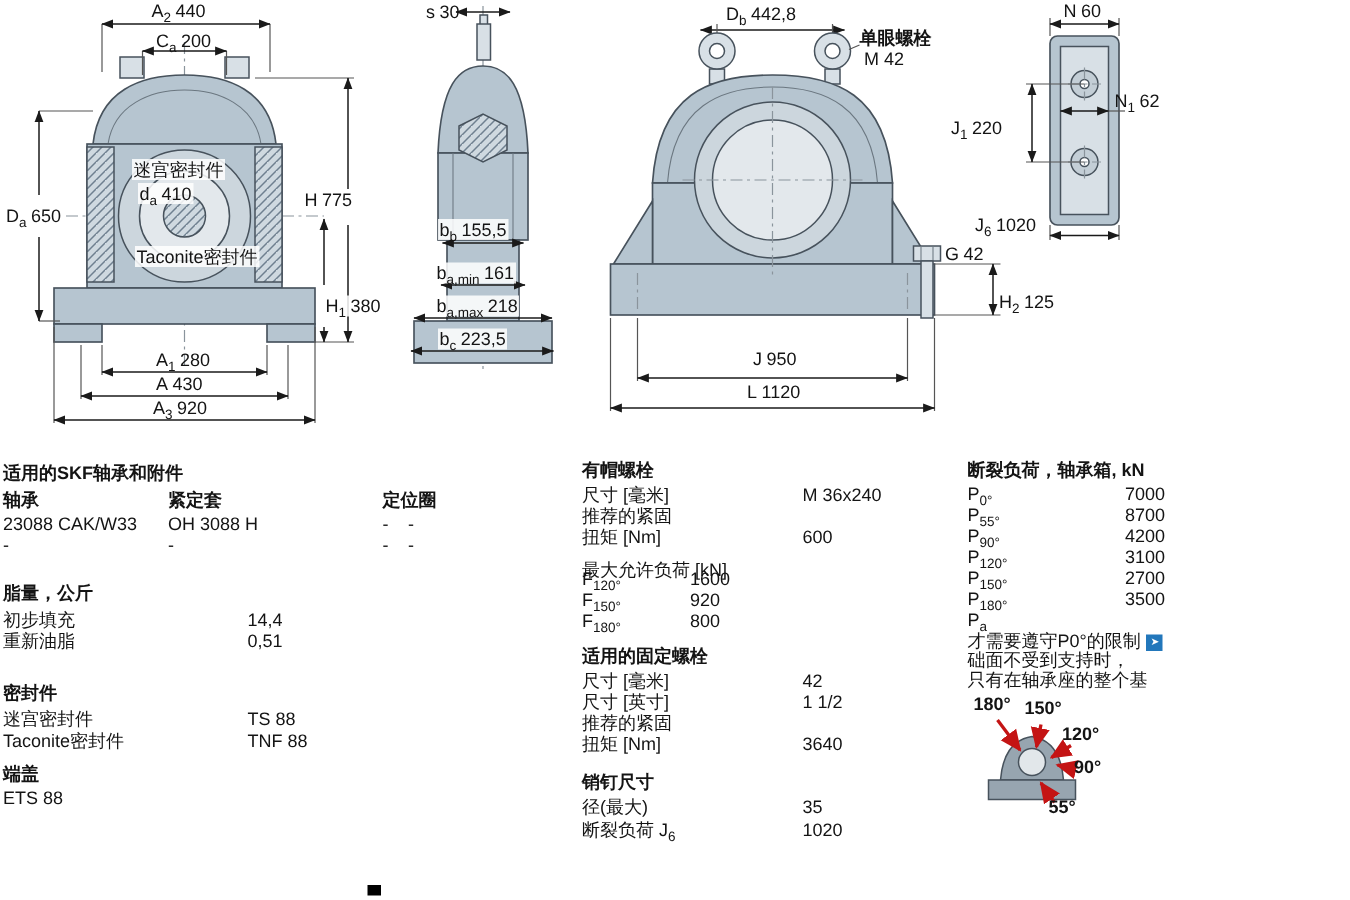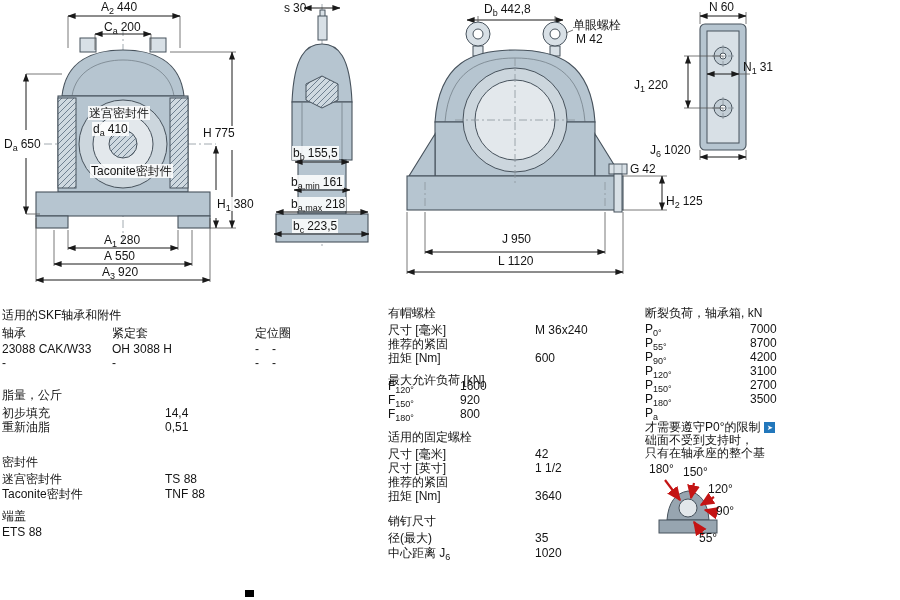--- a/index.html
+++ b/index.html
@@ -1,19 +1,19 @@
 <!DOCTYPE html>
 <html><head>
 <meta charset="utf-8">
 <style>
   html,body{margin:0;padding:0;background:#fff}
   .page{position:relative;width:900px;height:600px;background:#ffffff;
         font-family:"Liberation Sans","DejaVu Sans",sans-serif;overflow:hidden}
   .lbl{position:absolute;font-size:12px;line-height:14px;color:#141414;white-space:nowrap}
-  .b{font-weight:normal}
+  .b{font-weight:bold}
   sub{font-size:9px;line-height:0}
   .lbl .v{margin-left:3px}
   .bg{background:rgba(255,255,255,.85);padding:0 1px}
   svg.dr{position:absolute;overflow:visible}
   .sh{fill:#b6c5d0;stroke:#47525c;stroke-width:1.1}
   .sh2{fill:#d8e0e6;stroke:#47525c;stroke-width:1}
   .ht{fill:url(#hat);stroke:#47525c;stroke-width:1}
   .ln{stroke:#47525c;stroke-width:1}
   .cl{stroke:#8a949c;stroke-width:.8;stroke-dasharray:8 3 2 3;fill:none}
   .dm{stroke:#1a1a1a;stroke-width:1;fill:none}
@@ -178,40 +178,40 @@
 
   <div class="lbl" style="left:101px;top:0"><span>A</span><sub>2</sub><span class="v">440</span></div>
   <div class="lbl" style="left:104px;top:20px"><span>C</span><sub>a</sub><span class="v">200</span></div>
   <div class="lbl bg" style="left:88px;top:106px">迷宫密封件</div>
   <div class="lbl bg" style="left:92px;top:122px"><span>d</span><sub>a</sub><span class="v">410</span></div>
   <div class="lbl" style="left:4px;top:137px"><span>D</span><sub>a</sub><span class="v">650</span></div>
   <div class="lbl bg" style="left:90px;top:164px">Taconite密封件</div>
   <div class="lbl bg" style="left:202px;top:126px"><span>H</span><sub></sub><span class="v">775</span></div>
   <div class="lbl bg" style="left:216px;top:197px"><span>H</span><sub>1</sub><span class="v">380</span></div>
   <div class="lbl" style="left:104px;top:233px"><span>A</span><sub>1</sub><span class="v">280</span></div>
-  <div class="lbl" style="left:104px;top:249px"><span>A</span><sub></sub><span class="v">550</span></div>
+  <div class="lbl" style="left:104px;top:249px"><span>A</span><sub></sub><span class="v">430</span></div>
   <div class="lbl" style="left:102px;top:265px"><span>A</span><sub>3</sub><span class="v">920</span></div>
 
   <div class="lbl" style="left:284px;top:1px"><span>s</span><sub></sub><span class="v">30</span></div>
   <div class="lbl bg" style="left:292px;top:146px"><span>b</span><sub>b</sub><span class="v">155,5</span></div>
   <div class="lbl bg" style="left:290px;top:175px"><span>b</span><sub>a,min</sub><span class="v">161</span></div>
   <div class="lbl bg" style="left:290px;top:197px"><span>b</span><sub>a,max</sub><span class="v">218</span></div>
   <div class="lbl bg" style="left:292px;top:219px"><span>b</span><sub>c</sub><span class="v">223,5</span></div>
 
   <div class="lbl" style="left:484px;top:2px"><span>D</span><sub>b</sub><span class="v">442,8</span></div>
   <div class="lbl b" style="left:573px;top:18px">单眼螺栓</div>
   <div class="lbl" style="left:576px;top:32px">M 42</div>
   <div class="lbl" style="left:634px;top:78px"><span>J</span><sub>1</sub><span class="v">220</span></div>
   <div class="lbl" style="left:630px;top:162px"><span>G</span><sub></sub><span class="v">42</span></div>
   <div class="lbl" style="left:666px;top:194px"><span>H</span><sub>2</sub><span class="v">125</span></div>
   <div class="lbl" style="left:502px;top:232px"><span>J</span><sub></sub><span class="v">950</span></div>
   <div class="lbl" style="left:498px;top:254px"><span>L</span><sub></sub><span class="v">1120</span></div>
 
   <div class="lbl" style="left:709px;top:0"><span>N</span><sub></sub><span class="v">60</span></div>
-  <div class="lbl" style="left:743px;top:60px"><span>N</span><sub>1</sub><span class="v">31</span></div>
+  <div class="lbl" style="left:743px;top:60px"><span>N</span><sub>1</sub><span class="v">62</span></div>
   <div class="lbl" style="left:650px;top:143px"><span>J</span><sub>6</sub><span class="v">1020</span></div>
 
   <div class="lbl b" style="left:2px;top:308px">适用的SKF轴承和附件</div>
   <div class="lbl b" style="left:2px;top:326px">轴承</div>
   <div class="lbl b" style="left:112px;top:326px">紧定套</div>
   <div class="lbl b" style="left:255px;top:326px">定位圈</div>
   <div class="lbl" style="left:2px;top:342px">23088 CAK/W33</div>
   <div class="lbl" style="left:112px;top:342px">OH 3088 H</div>
   <div class="lbl" style="left:255px;top:342px">-</div>
   <div class="lbl" style="left:272px;top:342px">-</div>
@@ -254,21 +254,21 @@
   <div class="lbl" style="left:535px;top:447px">42</div>
   <div class="lbl" style="left:388px;top:461px"><span>尺寸 [英寸]</span><sub></sub></div>
   <div class="lbl" style="left:535px;top:461px">1 1/2</div>
   <div class="lbl" style="left:388px;top:475px"><span>推荐的紧固</span><sub></sub></div>
   <div class="lbl" style="left:388px;top:489px"><span>扭矩 [Nm]</span><sub></sub></div>
   <div class="lbl" style="left:535px;top:489px">3640</div>
 
   <div class="lbl b" style="left:388px;top:514px">销钉尺寸</div>
   <div class="lbl" style="left:388px;top:531px"><span>径(最大)</span><sub></sub></div>
   <div class="lbl" style="left:535px;top:531px">35</div>
-  <div class="lbl" style="left:388px;top:546px"><span>中心距离 J</span><sub>6</sub></div>
+  <div class="lbl" style="left:388px;top:546px"><span>断裂负荷 J</span><sub>6</sub></div>
   <div class="lbl" style="left:535px;top:546px">1020</div>
 
   <div class="lbl b" style="left:645px;top:306px">断裂负荷，轴承箱, kN</div>
   <div class="lbl" style="left:645px;top:322px"><span>P</span><sub>0°</sub></div>
   <div class="lbl" style="left:750px;top:322px">7000</div>
   <div class="lbl" style="left:645px;top:336px"><span>P</span><sub>55°</sub></div>
   <div class="lbl" style="left:750px;top:336px">8700</div>
   <div class="lbl" style="left:645px;top:350px"><span>P</span><sub>90°</sub></div>
   <div class="lbl" style="left:750px;top:350px">4200</div>
   <div class="lbl" style="left:645px;top:364px"><span>P</span><sub>120°</sub></div>

